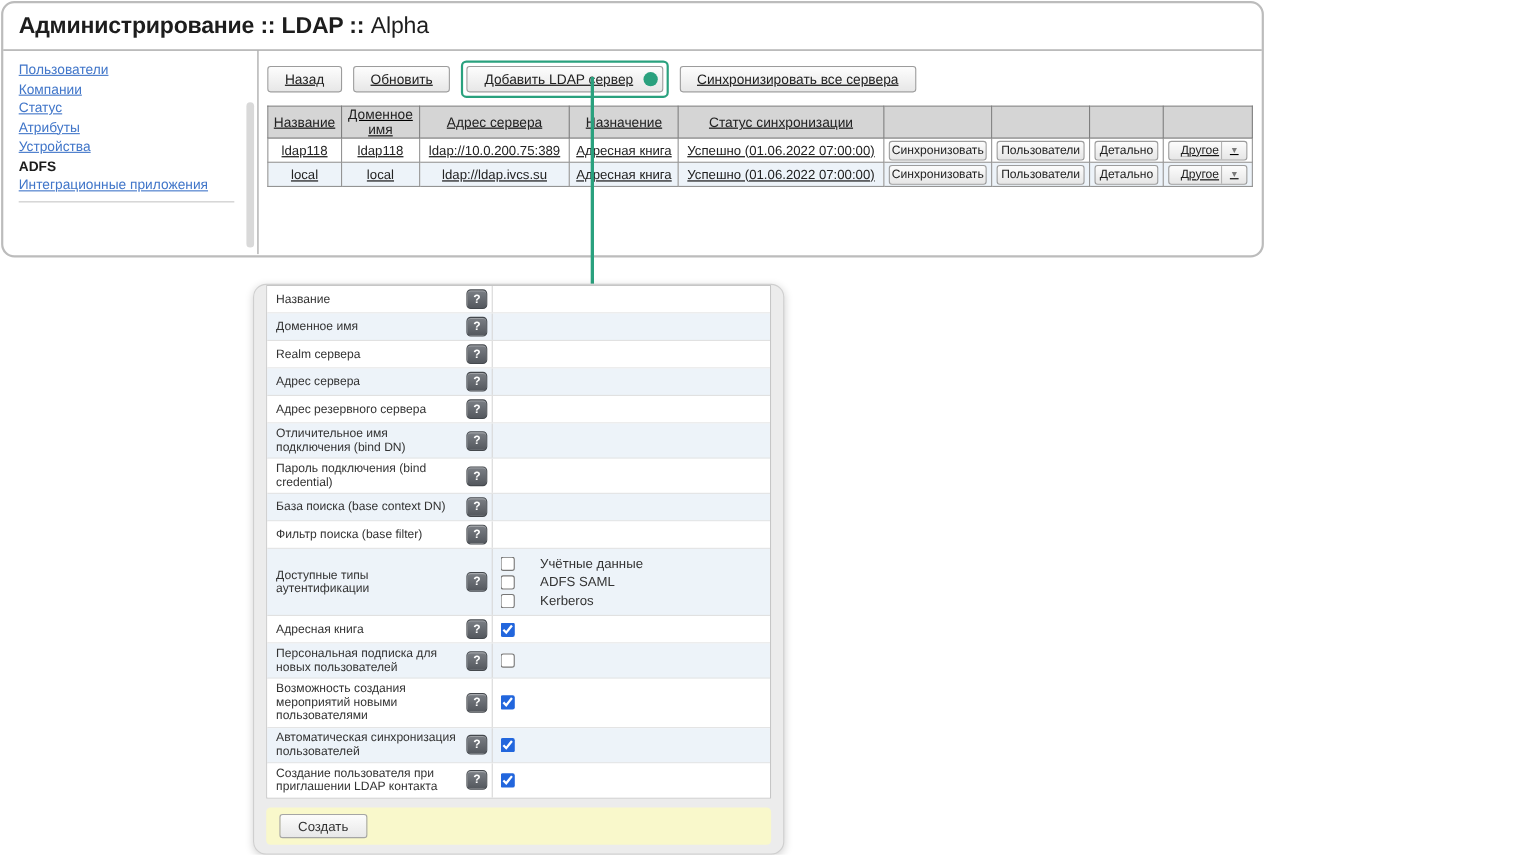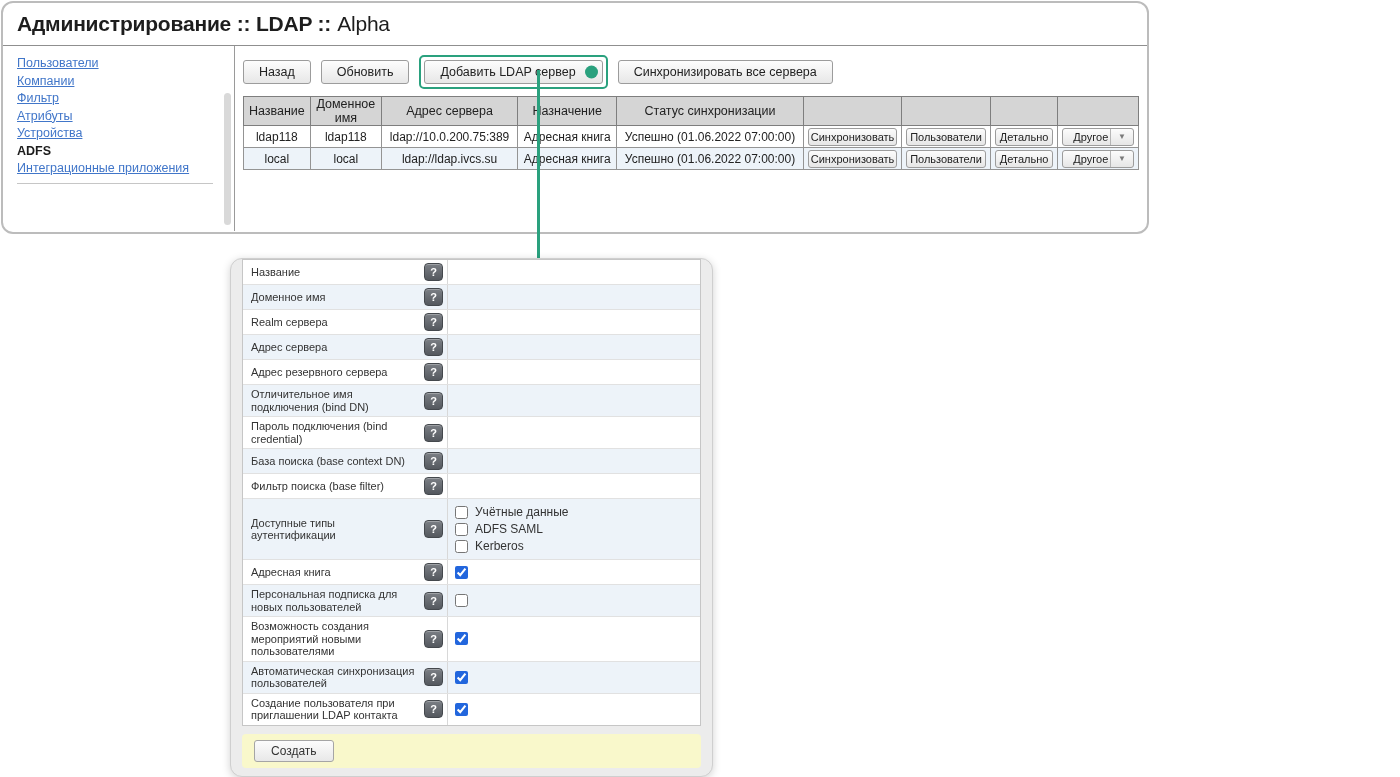--- a/index.html
+++ b/index.html
@@ -26,21 +26,21 @@
   .search-icon { cursor:pointer; display:flex; }
   .sidebar-links { padding:9px 0 0 14px; }
   .side-link { display:block; font-size:12.5px; line-height:17.5px; color:var(--link);
     text-decoration:underline; cursor:pointer; }
   .side-link.active { color:#1c1c1c; font-weight:700; text-decoration:none; }
   .sidebar-divider { margin:5px 0 0 0; border:none; border-top:1px solid #c6c6c6; width:196px; }
   .sidebar-scrollbar { position:absolute; right:3px; top:47px; bottom:6px; width:7px;
     background:#d9d9d9; border-radius:4px; }
 
   
-  .main { flex:1; padding:9px 8px 0 8px; }
+  .main { flex:1; padding:9px 8px 0 8px;text-decoration:underline; }
   .toolbar { display:flex; align-items:center; height:34px; margin-bottom:7px; }
   .tb-btn { font-family:inherit; font-size:12.5px; color:#222; padding:4px 15px;
     border:1px solid #9c9c9c; border-radius:3px;
     background:linear-gradient(#fdfdfd,#e7e7e7); margin-right:10px; cursor:pointer; white-space:nowrap; }
   .highlight-wrap { position:relative; display:inline-flex; border:2px solid var(--accent);
     border-radius:5px; padding:3px; margin-right:10px; }
   .highlight-wrap .tb-btn { margin:0; padding-right:26px; }
   .connector-dot { position:absolute; right:8px; top:50%; transform:translateY(-50%);
     width:13px; height:13px; border-radius:50%; background:var(--accent); }
 
@@ -76,21 +76,21 @@
     padding:3px 4px 3px 8px; border-right:1px solid #d8d8d8; }
   .flabel-text { font-size:11px; color:#333; line-height:12.5px; flex:1; padding-right:4px; }
   .help-icon { width:19px; height:18px; border-radius:4px; flex:none;
     background:linear-gradient(#7b7f85,#54585e); border:1px solid #44484d; color:#fff;
     font-size:11px; font-weight:700; display:flex; align-items:center; justify-content:center;
     box-shadow:inset 0 1px 0 rgba(255,255,255,.28); cursor:pointer; }
   .finput { flex:1; display:flex; align-items:center; padding:2px 7px; }
   .finput input[type=text] { width:100%; border:none; background:transparent; outline:none;
     font-family:inherit; font-size:12px; height:17px; }
   .checks { display:flex; flex-direction:column; gap:3px; padding:4px 0; }
-  .check-item { display:flex; align-items:center; gap:7px; font-size:12px; color:#333; }
+  .check-item { display:flex; align-items:center; gap:23px; font-size:12px; color:#333; }
   input[type=checkbox] { width:13px; height:13px; accent-color:var(--check-blue);
     margin:0; cursor:pointer; }
   .modal-footer { margin:8px 11px 8px; background:var(--footer-bg); border-radius:4px;
     padding:6px 12px; display:flex; align-items:center; gap:18px; min-height:33px; }
   .create-btn { font-family:inherit; font-size:12px; padding:3px 16px; border:1px solid #a5a5a5;
     border-radius:3px; background:linear-gradient(#fcfcfc,#e8e8e8); color:#333; cursor:pointer; }
 </style>
 </head>
 <body>
 
@@ -100,21 +100,21 @@
       <span>Администрирование :: LDAP ::</span><span class="page-name">Alpha</span>
     </h1>
   </div>
 
   <div class="window-body">
 
     <div class="sidebar">
       <div class="sidebar-links">
         <a class="side-link">Пользователи</a>
         <a class="side-link">Компании</a>
-        <a class="side-link">Фильтр</a>
+        <a class="side-link">Статус</a>
         <a class="side-link">Атрибуты</a>
         <a class="side-link">Устройства</a>
         <a class="side-link active">ADFS</a>
         <a class="side-link">Интеграционные приложения</a>
         <hr class="sidebar-divider">
       </div>
       <div class="sidebar-scrollbar"></div>
     </div>
 
     <div class="main">

